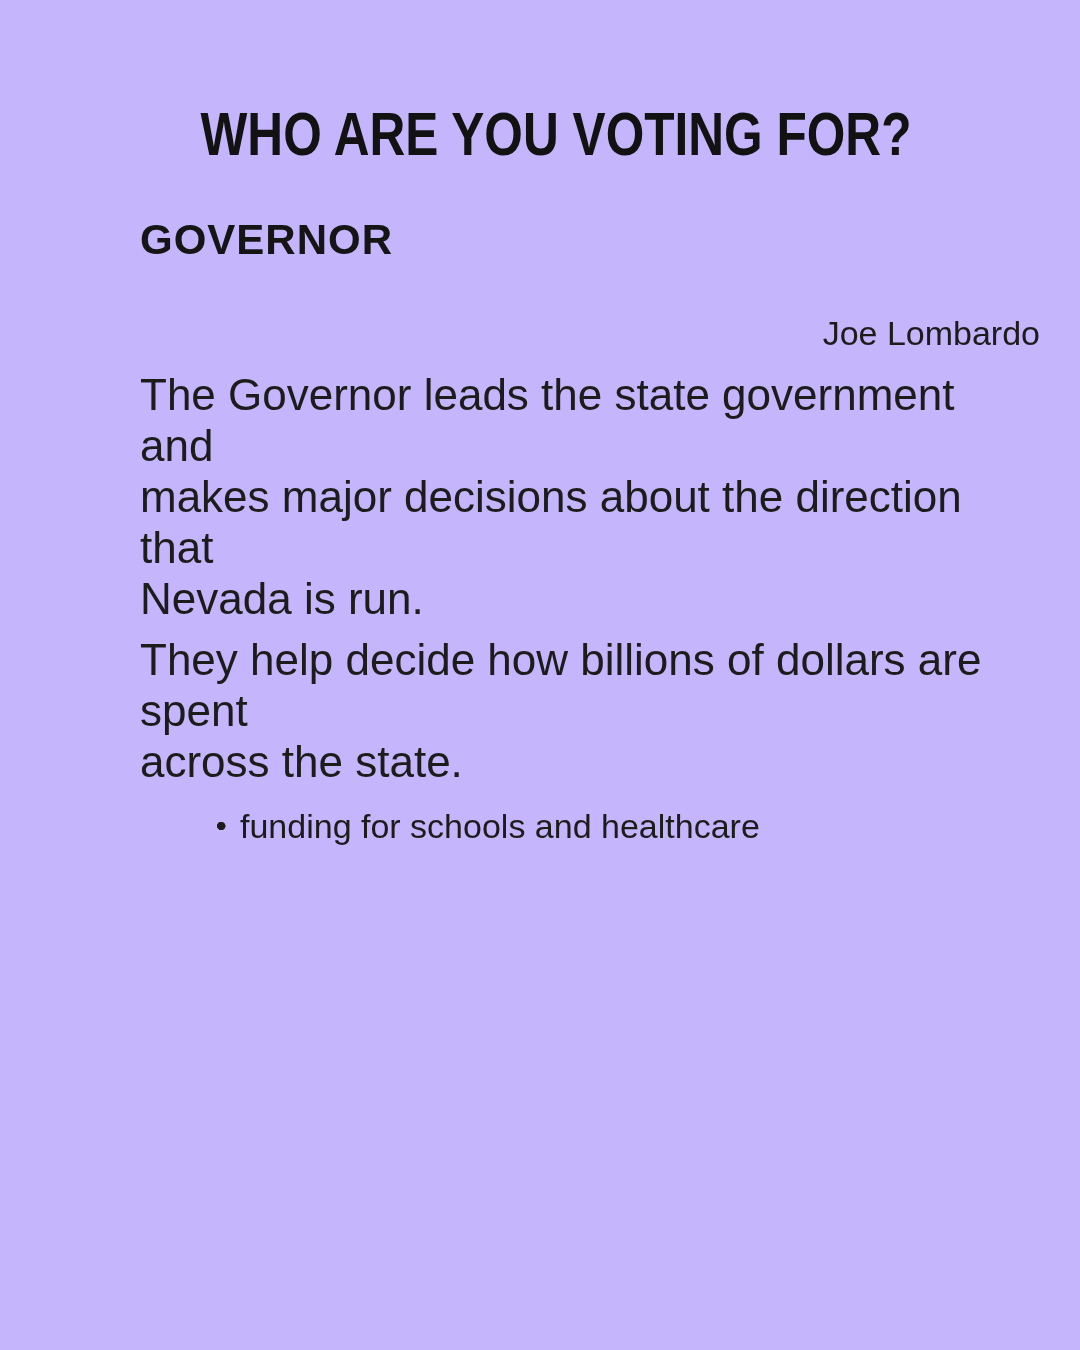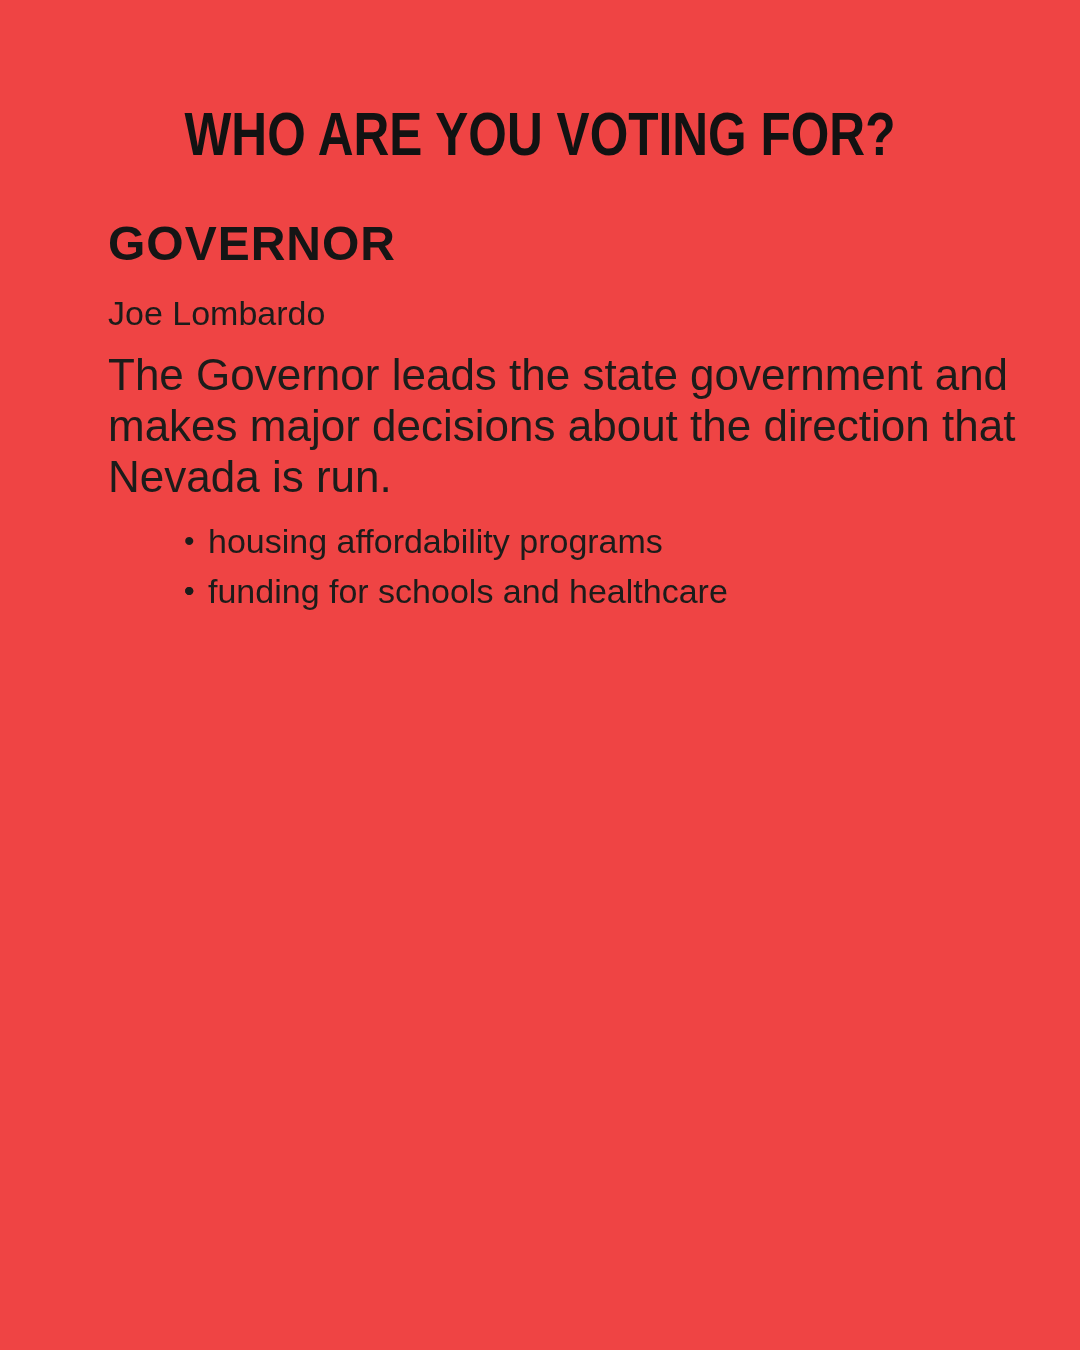--- a/index.html
+++ b/index.html
@@ -6,23 +6,24 @@
 
   html, body {
     width: 1080px;
     font-family: "Liberation Sans", sans-serif;
   }
 
   .poster {
     position: relative;
     width: 1080px;
     height: 1350px;
-    background: #ef4444;
+    background: #c4b5fd;
     color: #1c1c1a;
     overflow: hidden;
+    padding-left: 32px;
   }
 
   .poster-title {
     margin-top: 100px;
     text-align: center;
     font-size: 62px;
     font-weight: bold;
     line-height: 1.1;
     letter-spacing: 0px;
     color: #121212;
@@ -30,30 +31,31 @@
     transform-origin: center;
     white-space: nowrap;
   }
 
   .content {
     padding: 0 40px 0 108px;
   }
 
   .race-heading {
     margin-top: 48px;
-    font-size: 48px;
+    font-size: 42px;
     font-weight: bold;
     letter-spacing: 1px;
     color: #151515;
   }
 
   .candidate-name {
-    margin-top: 17px;
+    margin-top: 44px;
     font-size: 34px;
     line-height: 51px;
+    text-align: right;
   }
 
   .body-paragraph {
     margin-top: 10px;
     font-size: 44px;
     line-height: 51px;
     white-space: pre-line; 
   }
 
   .impact-list {
@@ -86,26 +88,27 @@
 
     <h2 class="race-heading">GOVERNOR</h2>
 
     <p class="candidate-name">Joe Lombardo</p>
 
     <p class="body-paragraph">The Governor leads the state government and
 makes major decisions about the direction that
 Nevada is run.</p>
 
 
+    <p class="body-paragraph">They help decide how billions of dollars are spent
+across the state.</p>
 
 
     <ul class="impact-list">
       <li>
         <span class="bullet-dot">•</span>
-        <span>housing affordability programs</span>
       </li>
       <li>
         <span class="bullet-dot">•</span>
       </li>
       <li>
         <span class="bullet-dot">•</span>
         <span>funding for schools and healthcare</span>
       </li>
     </ul>
 

